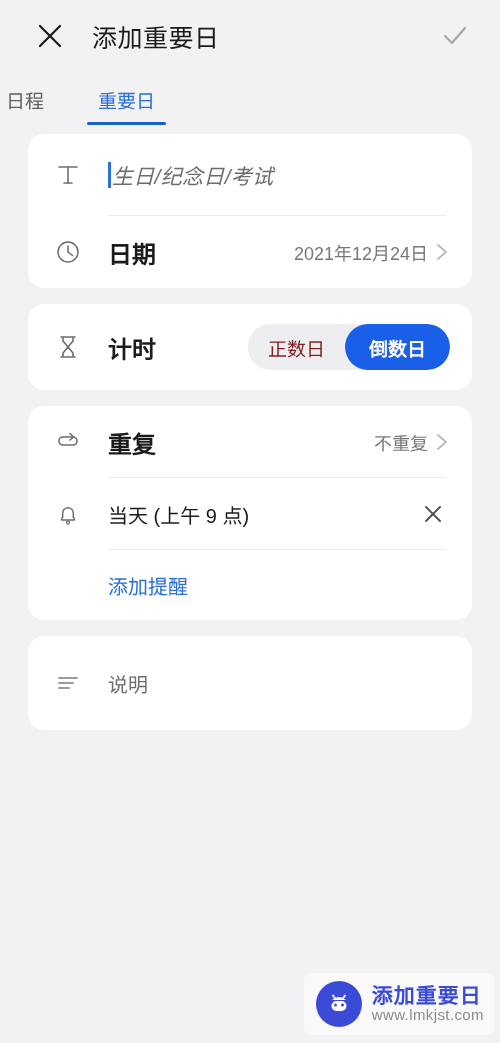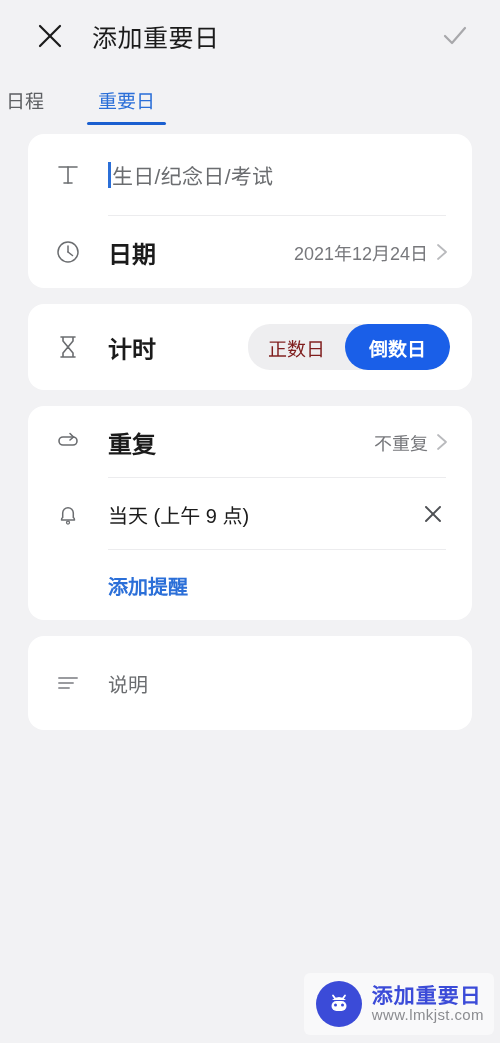--- a/index.html
+++ b/index.html
@@ -148,20 +148,21 @@
 
   
   .title-row {
     min-height: 82px;
   }
   .title-input-wrap {
     display: flex;
     align-items: center;
     flex: 1;
     min-width: 0;
+    font-style: italic;
   }
   .caret {
     width: 3px;
     height: 26px;
     background: #2b6fd8;
     flex: none;
     margin-right: 1px;
   }
   .title-placeholder {
     font-size: 21px;
@@ -213,21 +214,20 @@
     display: flex;
     align-items: center;
     justify-content: center;
     cursor: pointer;
     flex: none;
   }
   .add-reminder-row {
     min-height: 70px;
     display: flex;
     align-items: center;
-    font-weight: bold;
   }
   .add-reminder {
     font-size: 20px;
     color: #2b6fd8;
     padding-left: 58px;
     cursor: pointer;
   }
 
   
   .desc-row {

